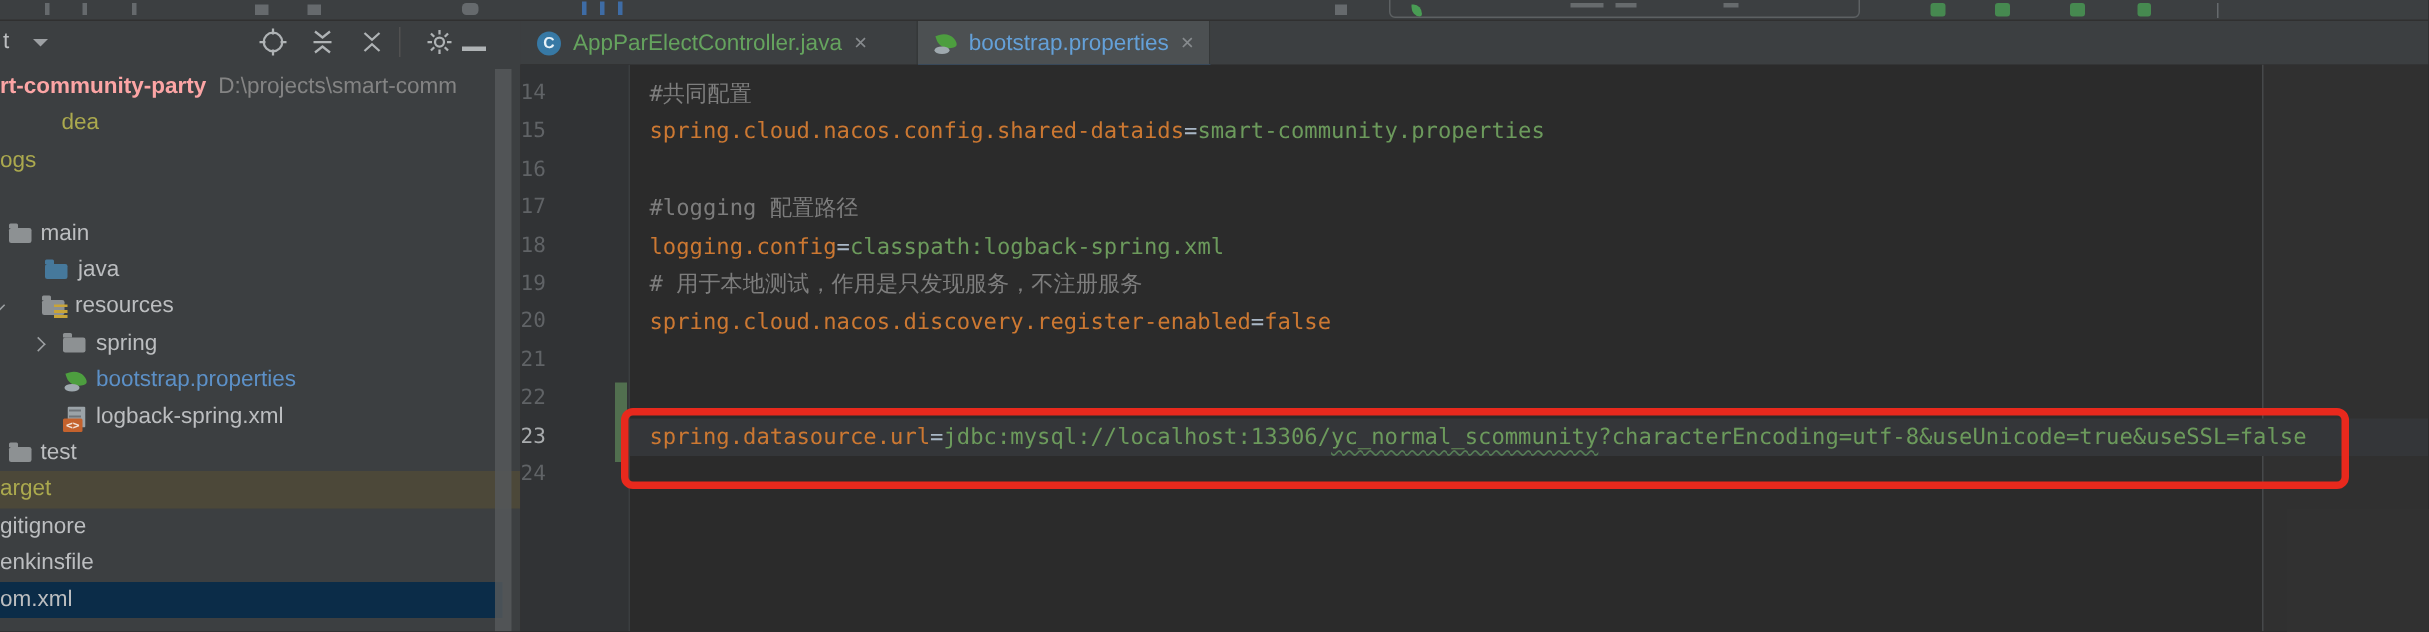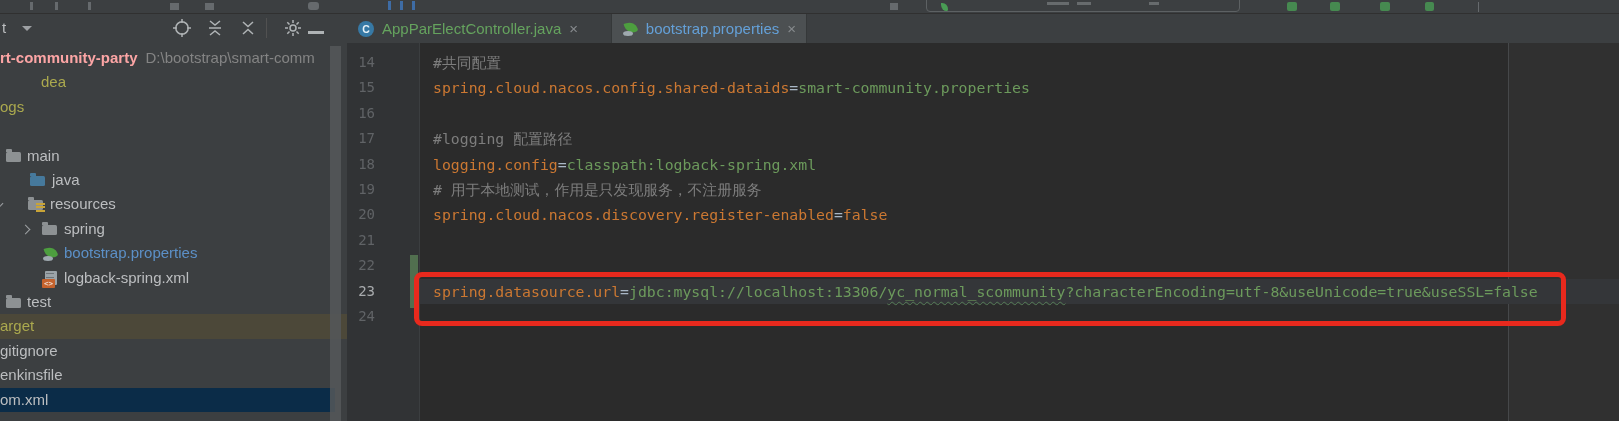--- a/index.html
+++ b/index.html
@@ -74,21 +74,21 @@
   .t-green{color:var(--tab-green)} .t-blue{color:var(--tab-blue)}
   #tab-underline{position:absolute;height:4px;bottom:-4px;background:var(--accent-blue)}
 
   
   #editor{position:absolute;left:347px;top:43px;width:1272px;height:378px;background:var(--editor-bg);overflow:hidden}
   #beyond-margin{position:absolute;left:1161px;top:0;right:0;bottom:0;background:rgba(255,255,255,0.028)}
   #margin-guide{position:absolute;left:1161px;top:0;width:1px;bottom:0;background:#46484A}
   #gutter{position:absolute;left:0;top:0;width:73px;bottom:0;background:var(--gutter-bg);border-right:1px solid #3B3E40}
   #current-line{position:absolute;left:0;right:0;top:235.5px;height:25.4px;background:#343639}
   #change-bar{position:absolute;left:63px;top:212px;width:8px;height:53px;background:var(--change-green)}
-  #gutter-nums{position:absolute;left:0;top:7px;width:28px;font-family:"DejaVu Sans Mono",monospace;font-size:14px;color:var(--line-num);text-align:right}
+  #gutter-nums{position:absolute;left:0;top:7px;width:28px;font-family:"DejaVu Sans Mono",monospace;font-size:14px;color:var(--line-num);}
   #gutter-nums .num{height:25.4px;line-height:25.4px}
   #gutter-nums .num.cur{color:var(--line-num-bright)}
   #code{position:absolute;left:86px;top:7px;font-family:"DejaVu Sans Mono",monospace;font-size:14.8px;white-space:pre}
   #code .cl{height:25.4px;line-height:25.4px}
   .s-key{color:var(--key-orange)} .s-value{color:var(--value-green)} .s-comment{color:var(--comment-gray)} .s-sep{color:var(--sep-gray)}
   .squiggle{text-decoration:underline;text-decoration-style:wavy;text-decoration-color:#567E56;text-decoration-thickness:1px;text-underline-offset:3.5px}
   #red-box{position:absolute;left:67px;top:229px;width:1152px;height:54px;border:5px solid var(--red-box);border-radius:8px;pointer-events:none}
 </style>
 </head>
 <body>
@@ -153,21 +153,21 @@
           </svg>
       </span>
       <span class="hicon" style="left:308px">
         <span id="minus-bar" style="left:0"></span>
       </span>
     </div>
 
     <div id="tree">
       <div class="trow" id="root-row" style="top:0">
         <span class="lbl" style="left:0">
-          <span class="rootname">rt-community-party</span><span class="rootpath">D:\bootstrap\smart-comm</span>
+          <span class="rootname">rt-community-party</span><span class="rootpath">D:\projects\smart-comm</span>
         </span>
       </div>
 
     <div class="trow" style="top: 24.4px;">
           <span class="lbl c-olive" style="left: 0px; padding-left: 41px;">dea</span>
         </div>
         <div class="trow" style="top: 48.8px;">
           <span class="lbl c-olive" style="left: 0px;">ogs</span>
         </div>
         <div class="trow" style="top: 73.2px;">

